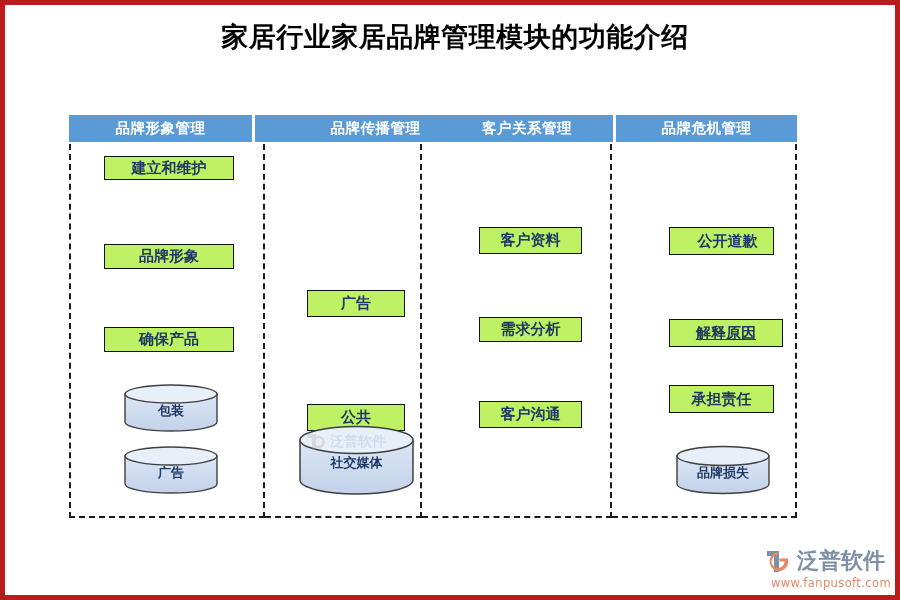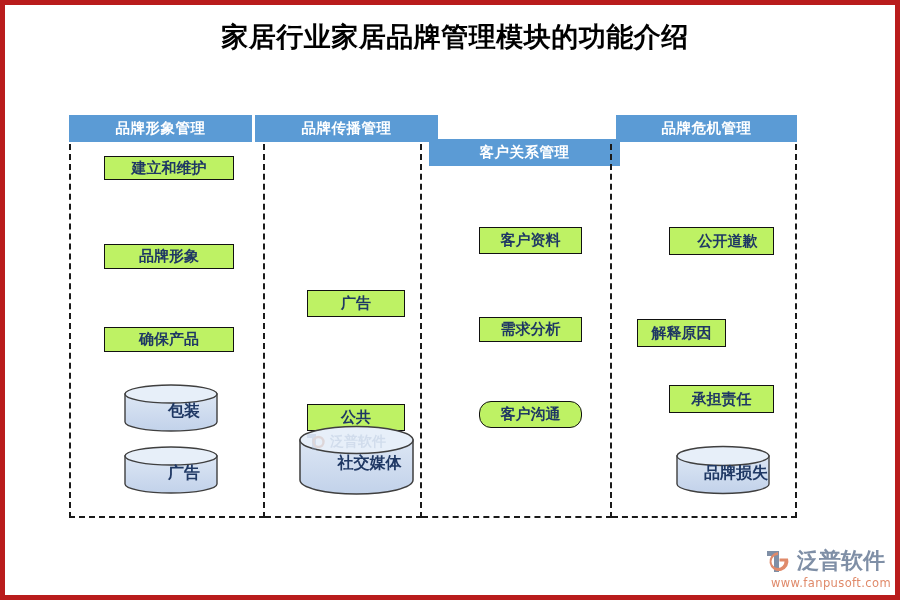--- a/index.html
+++ b/index.html
@@ -100,29 +100,29 @@
 
   
   .cyl {
     position: absolute;
   }
   .cyl svg {
     display: block;
   }
   .cyl-label {
     position: absolute;
-    left: 13px;
+    left: 0;
     top: 0;
     width: 100%;
     height: 100%;
     display: flex;
     align-items: center;
     justify-content: center;
     color: #1F3864;
-    font-size: 16px;
+    font-size: 13px;
     font-weight: 700;
     white-space: nowrap;
     pointer-events: none;
     font-family: "DejaVu Sans", "Liberation Sans", sans-serif;
   }
   .cyl-label.shift {
     padding-top: 6px;
     box-sizing: border-box;
   }
 
@@ -185,24 +185,24 @@
 
 <div id="page">
 
   <div id="page-title">家居行业家居品牌管理模块的功能介绍</div>
 
   <div id="diagram">
 
     <div class="col-header" style="left:0px; width:183px;">
       <span>品牌形象管理</span>
     </div>
-    <div class="col-header" style="left:186px; width:183px;">
+    <div class="col-header" style="left:186px; width:183px;padding-left:29px;">
       <span>品牌传播管理</span>
     </div>
-    <div class="col-header" style="left:360px; width:191px;margin-top:24px;">
+    <div class="col-header" style="left:372px; width:172px;">
       <span>客户关系管理</span>
     </div>
     <div class="col-header" style="left:547px; width:181px;">
       <span>品牌危机管理</span>
     </div>
 
     <div class="col-region" style="left:0px; width:196px;"></div>
     <div class="col-region mid" style="left:196px; width:157px;"></div>
     <div class="col-region mid" style="left:353px; width:190px;"></div>
     <div class="col-region mid" style="left:543px; width:185px;"></div>
@@ -259,28 +259,28 @@
       </svg>
       <div class="cyl-label shift">社交媒体</div>
     </div>
 
     <div class="node" style="left:410px; top:112px; width:103px; height:27px;">
       <span>客户资料</span>
     </div>
     <div class="node" style="left:410px; top:202px; width:103px; height:25px;">
       <span>需求分析</span>
     </div>
-    <div class="node" style="left:410px; top:286px; width:103px; height:27px;border-radius:12px;">
+    <div class="node" style="left:410px; top:286px; width:103px; height:27px;">
       <span>客户沟通</span>
     </div>
 
     <div class="node" style="left:600px; top:112px; width:105px; height:28px;padding-left:12px;">
       <span>公开道歉</span>
     </div>
-    <div class="node" style="left:568px; top:204px; width:89px; height:28px;">
+    <div class="node" style="left:600px; top:204px; width:114px; height:28px;text-decoration:underline;">
       <span>解释原因</span>
     </div>
     <div class="node" style="left:600px; top:270px; width:105px; height:28px;">
       <span>承担责任</span>
     </div>
 
     <div class="cyl" style="left:606px; top:330px; width:96px; height:50px;">
       <svg width="96" height="50" viewBox="0 0 96 50">
         <path d="M2,11 L2,39 A46,9.5 0 0 0 94,39 L94,11 Z" fill="url(#cg1)" stroke="#3f3f3f" stroke-width="1.4"></path>
         <ellipse cx="48" cy="11" rx="46" ry="9.5" fill="#E7EFF9" stroke="#3f3f3f" stroke-width="1.4"></ellipse>

